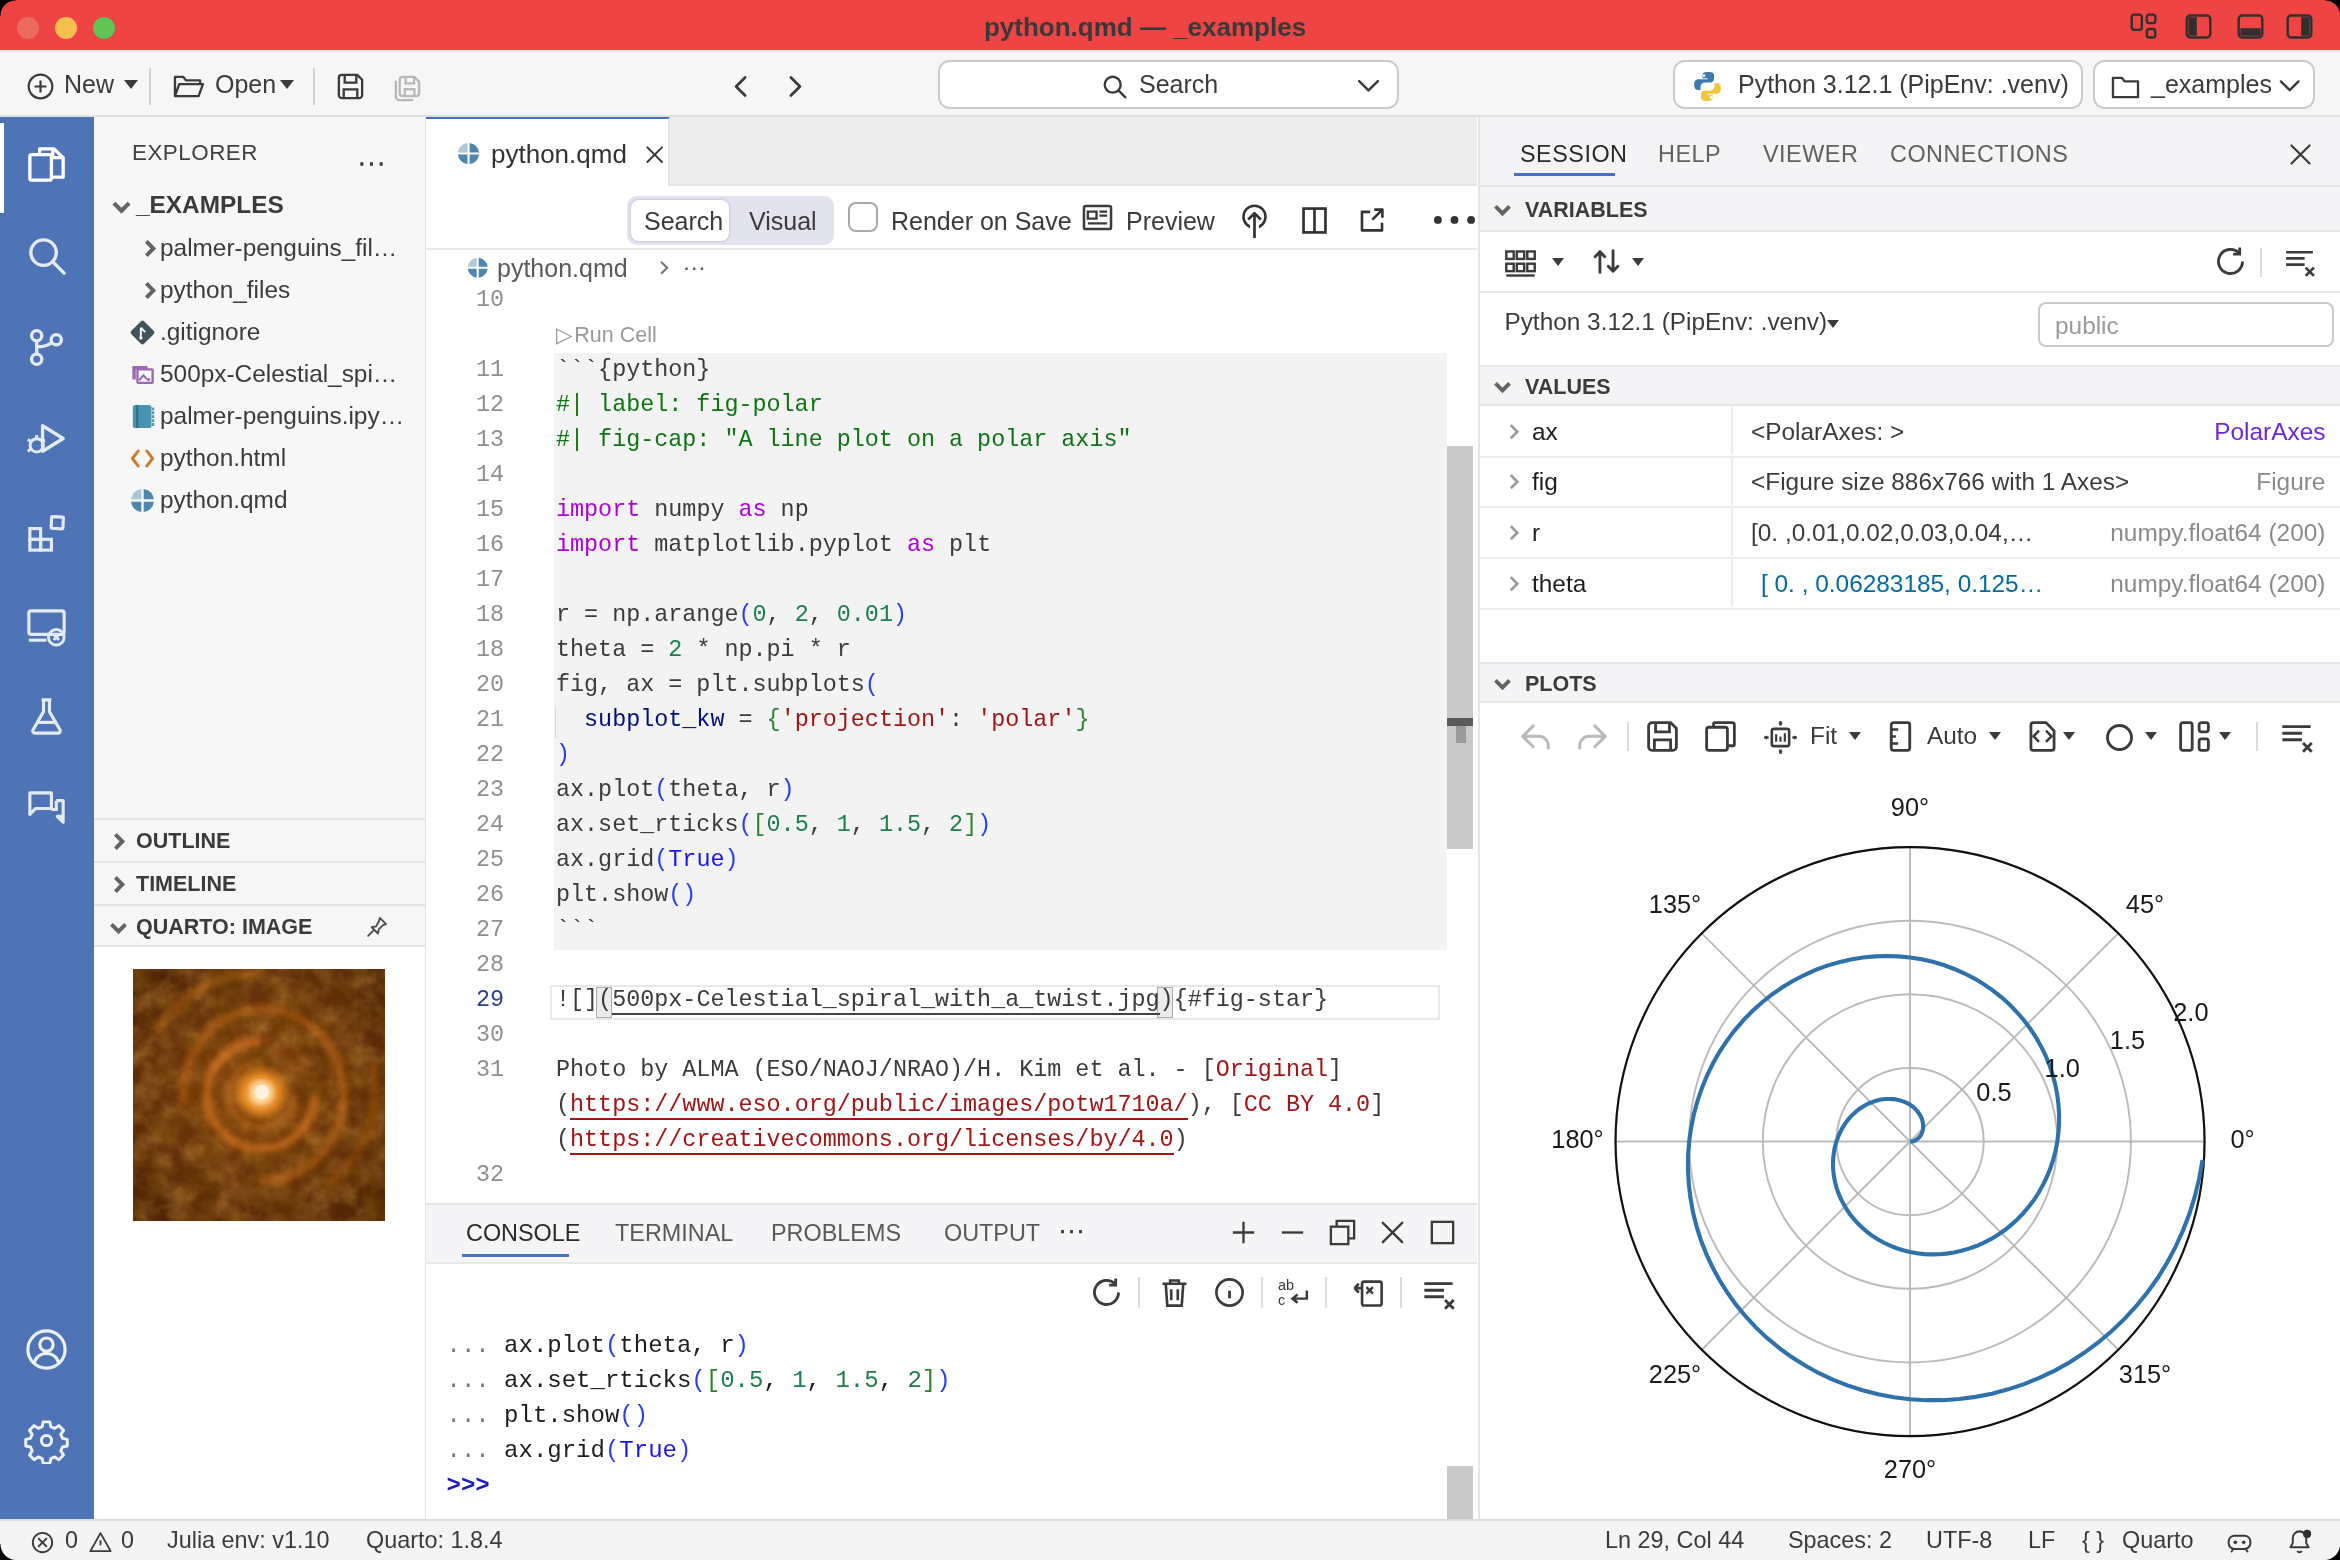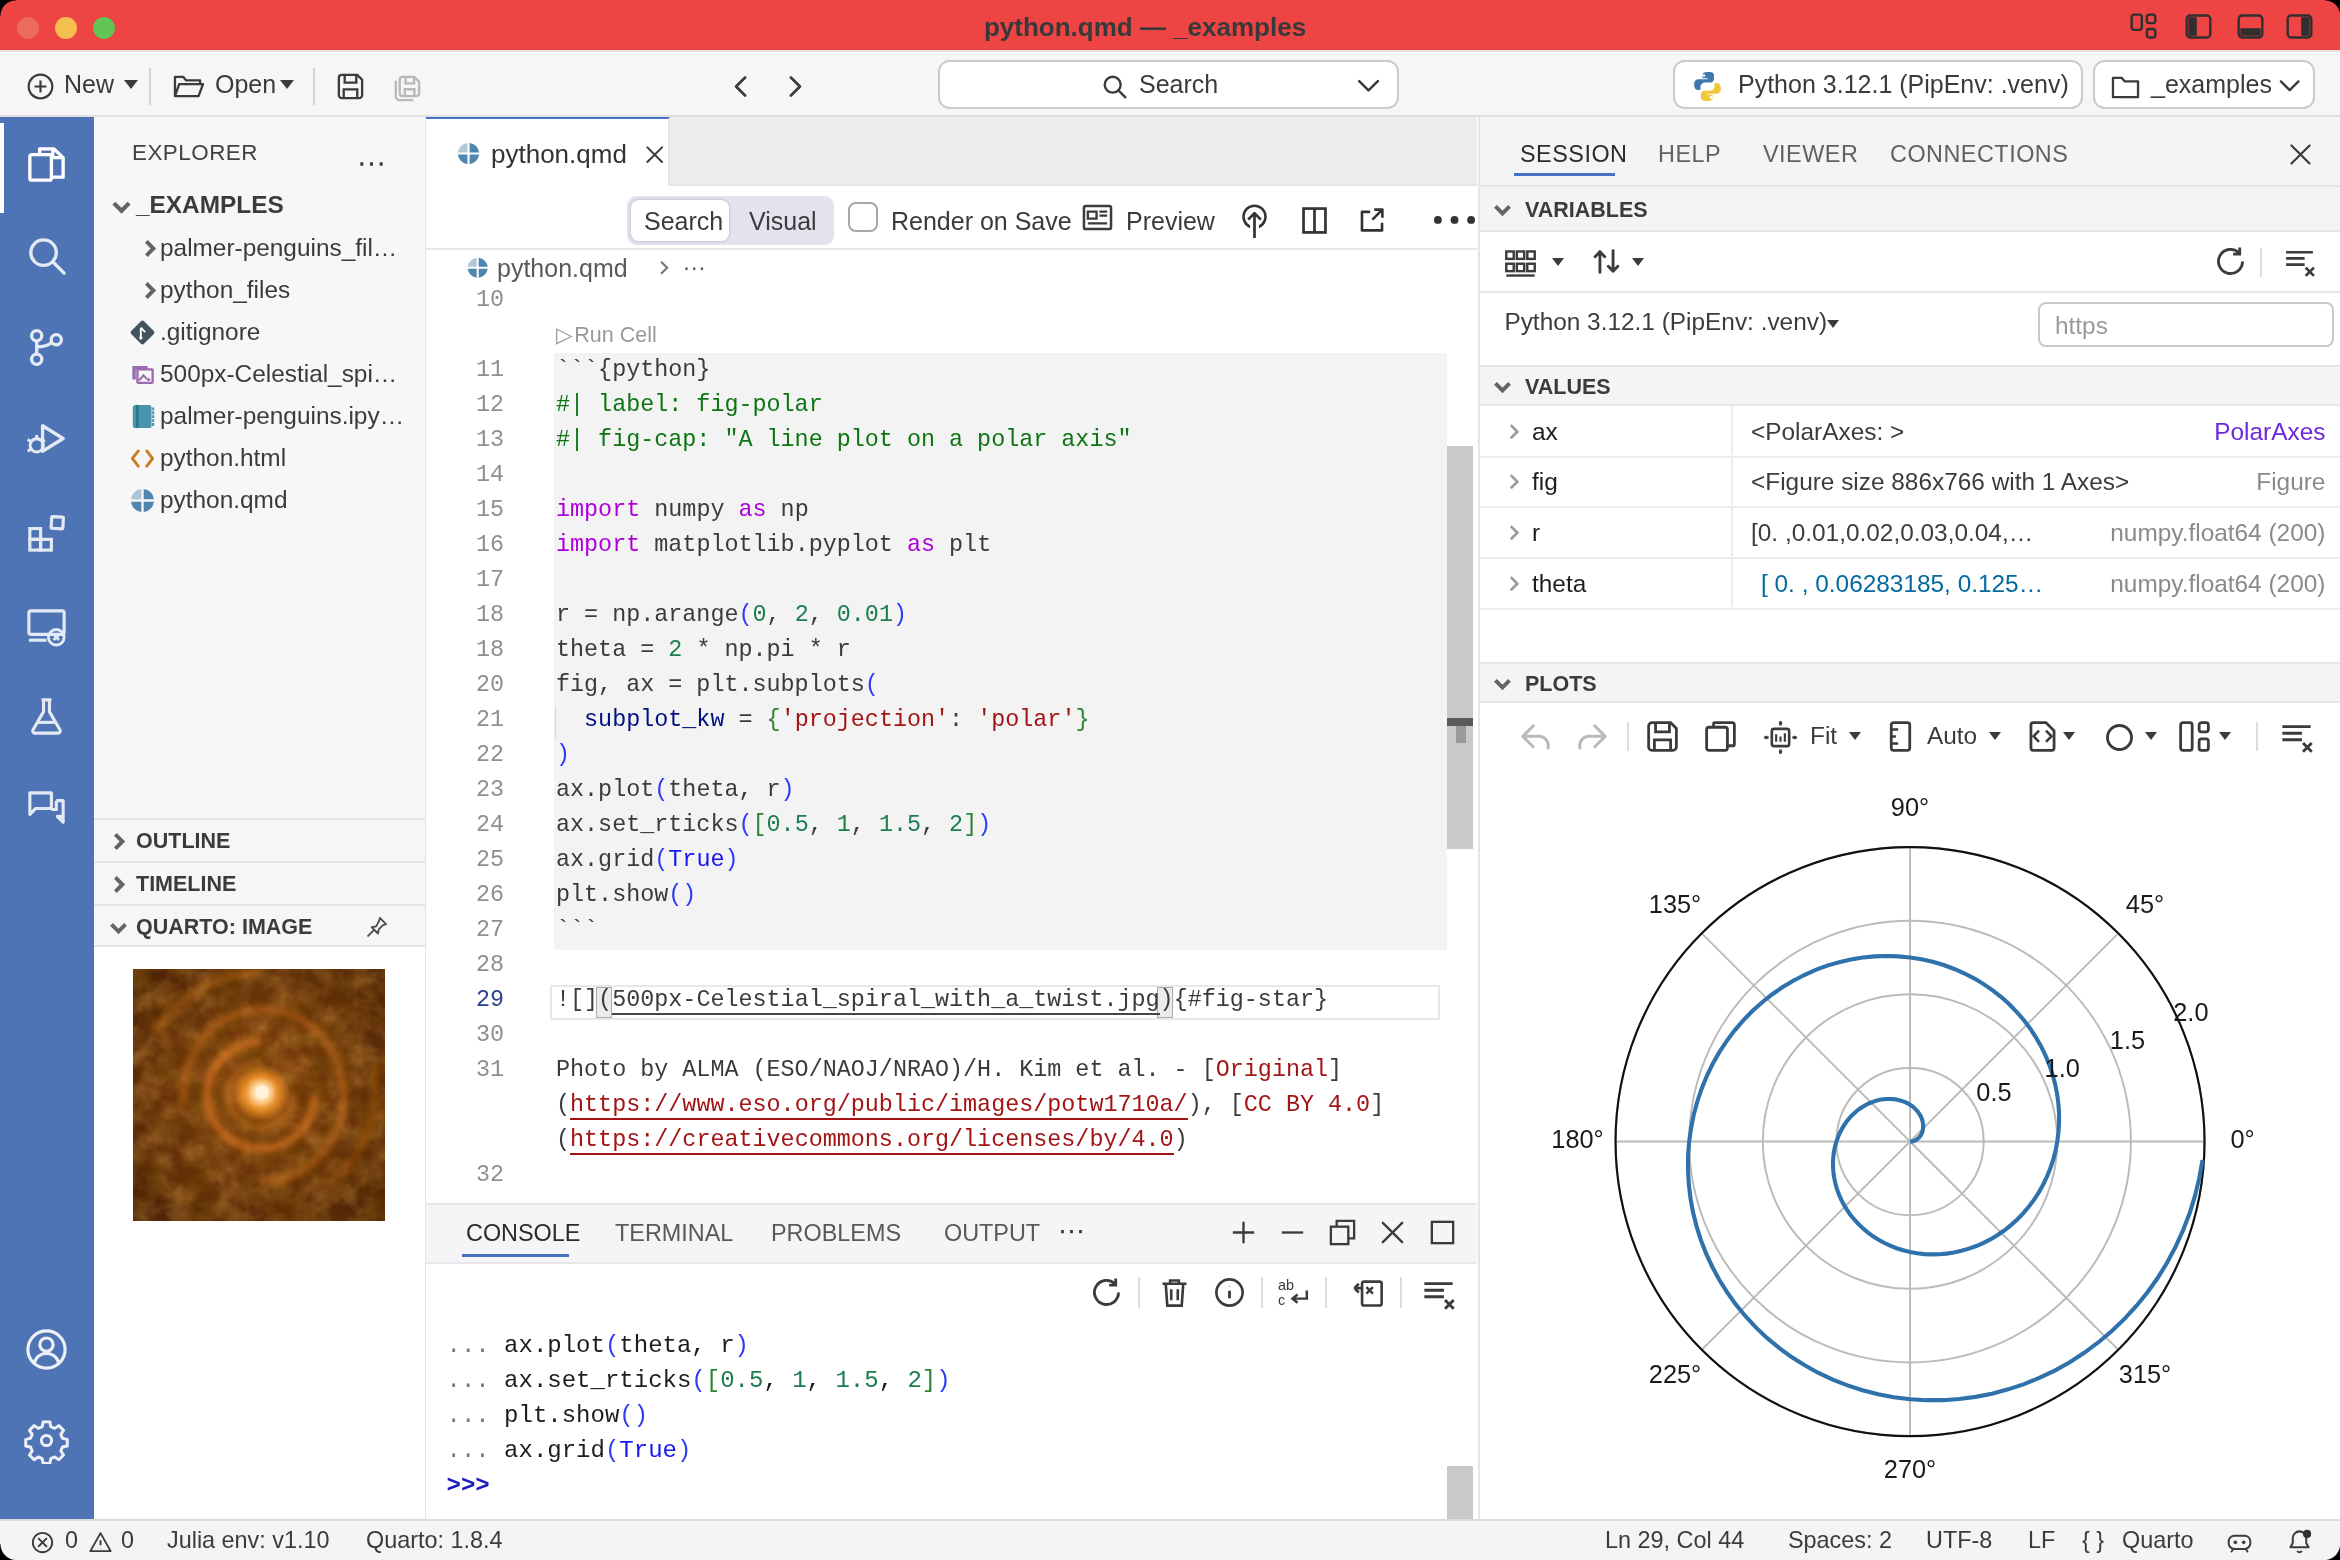--- a/index.html
+++ b/index.html
@@ -533,21 +533,21 @@
     </svg>
 <div class="abs" style="left:780px;top:131px;width:2px;height:29px;background:#ddd;"></div>
 <svg class="abs" style="left:802px;top:127px;" width="35" height="35" viewBox="0 0 17 17">
       <path d="M2 4h13M2 7h9M2 10h9" stroke="#3b3b3b" stroke-width="1.3"></path>
       <path d="M11.5 11.5l4 4m0-4l-4 4" stroke="#3b3b3b" stroke-width="1.3"></path>
     </svg>
 <div class="abs" style="left:0;top:174px;width:863px;height:2px;background:#e8e8e8;"></div>
 <span class="abs" style="left:24.4px;top:191px;font-size:24.4px;color:#3b3b3b;">Python 3.12.1 (PipEnv: .venv)</span>
 <span class="caret abs" style="left:347px;top:203px;border-top-width:8.8px;border-left-width:6.8px;border-right-width:6.8px;"></span>
 <div class="abs" style="left:558px;top:185px;width:296px;height:45px;border:2px solid #c9c9c9;border-radius:7.8px;background:#fff;"></div>
-<span class="abs" style="left:575px;top:195px;font-size:24.4px;color:#9a9a9a;">https</span>
+<span class="abs" style="left:575px;top:195px;font-size:24.4px;color:#9a9a9a;">public</span>
 <div class="phead" style="top:248px;">
       <svg class="abs" style="left:9.8px;top:6.8px;" width="25" height="25" viewBox="0 0 16 16">
         <path class="chev" d="M3.5 6l4.5 4.5L12.5 6"></path>
       </svg>
       <span class="abs" style="left:45px;top:7.8px;">VALUES</span>
     </div>
 <div class="vrow" style="top:290px;">
       <svg class="abs" style="left:21.5px;top:12.7px;" width="23.4" height="23.4" viewBox="0 0 16 16">
         <path d="M6 3.5L10.5 8 6 12.5" fill="none" stroke="#9a9a9a" stroke-width="1.8"></path>
       </svg>

